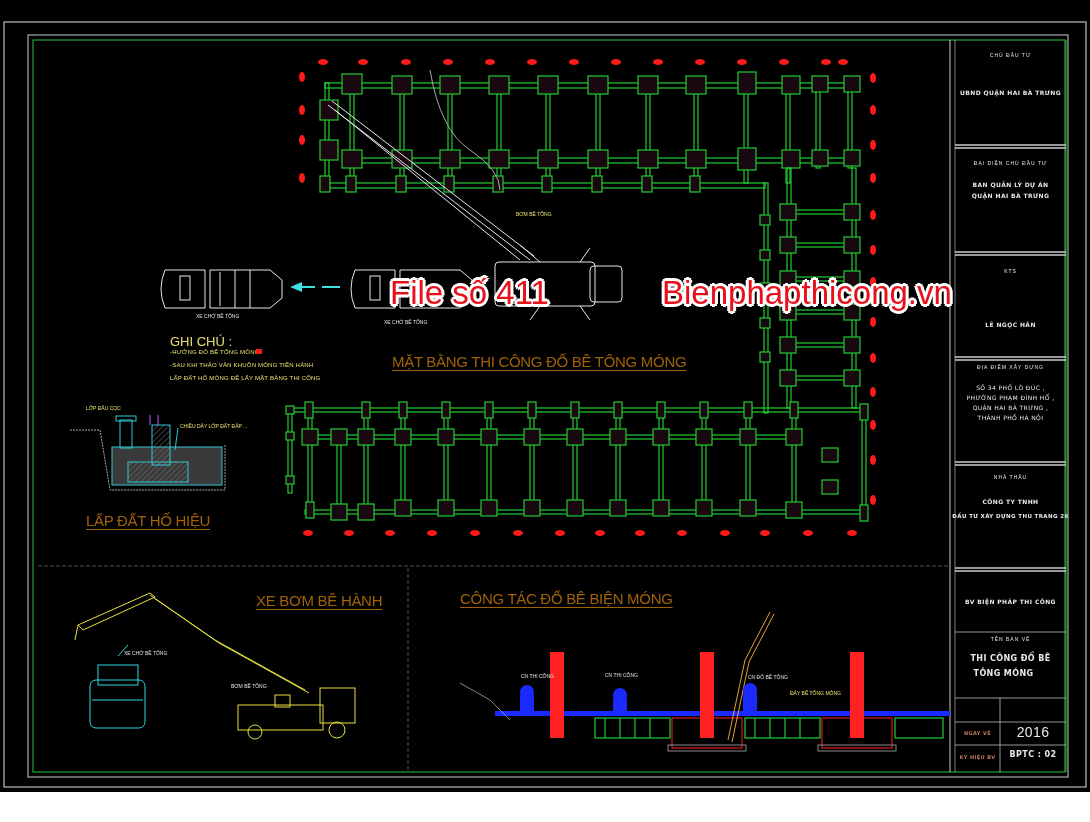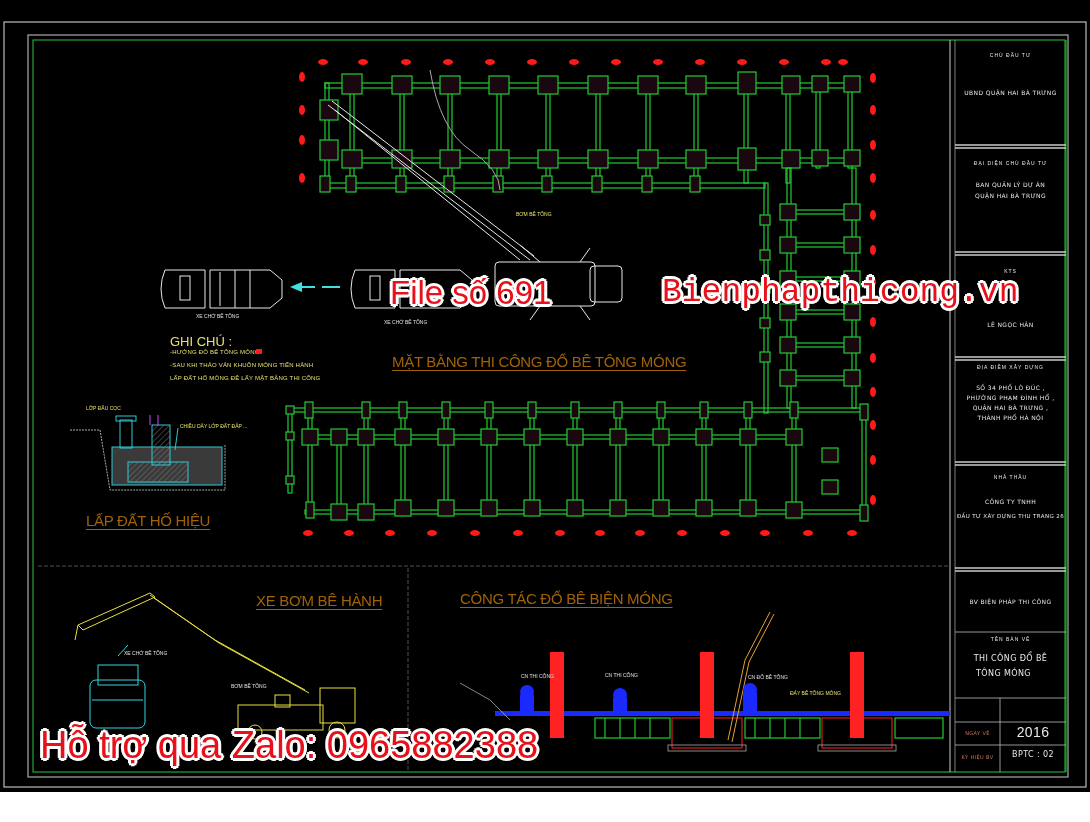--- a/index.html
+++ b/index.html
@@ -3,21 +3,21 @@
 <meta charset="utf-8">
 <style>
   html,body{margin:0;padding:0;background:#fff;}
   body{width:1090px;height:822px;position:relative;overflow:hidden;font-family:"Liberation Sans",sans-serif;}
   #canvas{position:absolute;left:0;top:0;width:1090px;height:792px;background:#000;}
   svg{position:absolute;left:0;top:0;}
   .lbl{position:absolute;white-space:nowrap;font-family:"Liberation Sans",sans-serif;}
   .title-cyan{color:#a16207;font-size:15px;text-decoration:underline;text-underline-offset:3px;letter-spacing:-0.3px;}
   .note{color:#e8e070;font-size:6px;letter-spacing:0.2px;}
   .note-head{color:#e8e070;font-size:13px;}
-  .tb{position:absolute;color:#e8e8e8;font-size:6px;font-weight:normal;text-align:center;letter-spacing:0.4px;line-height:10px;font-family:"DejaVu Sans",sans-serif;}
+  .tb{position:absolute;color:#e8e8e8;font-size:6px;font-weight:bold;text-align:center;letter-spacing:0.4px;line-height:10px;font-family:"DejaVu Sans",sans-serif;}
   .tb-big{font-size:8px;line-height:14px;}
   .tb-bar{position:absolute;color:#e8e8e8;font-size:5px;text-align:center;letter-spacing:1px;}
   .wm{position:absolute;color:#e8101a;font-family:"Liberation Sans",sans-serif;white-space:nowrap;
       text-shadow:
        2px 0 0 #fff,-2px 0 0 #fff,0 2px 0 #fff,0 -2px 0 #fff,
        2px 2px 0 #fff,-2px -2px 0 #fff,2px -2px 0 #fff,-2px 2px 0 #fff,
        3px 0 0 #fff,-3px 0 0 #fff,0 3px 0 #fff,0 -3px 0 #fff;}
   .tiny{position:absolute;color:#e8e070;font-size:5px;white-space:nowrap;}
   .tiny-w{position:absolute;color:#e0e0e0;font-size:5px;white-space:nowrap;}
 </style>
@@ -428,16 +428,15 @@
 <div class="tb" style="left:955px;top:597px;width:111px;">BV BIỆN PHÁP THI CÔNG</div>
 <div class="tb-bar" style="left:955px;top:636px;width:111px;">TÊN BẢN VẼ</div>
 <div class="tb tb-big" style="left:955px;top:652px;width:111px;">THI CÔNG ĐỔ BÊ</div>
 <div class="tb tb-big" style="left:955px;top:667px;width:97px;">TÔNG MÓNG</div>
 
 <div class="tb" style="left:955px;top:728px;width:45px;color:#c07860;font-size:5px;">NGÀY VẼ</div>
 <div class="tb" style="left:1000px;top:727px;width:66px;font-size:14px;font-weight:normal;font-family:'Liberation Sans',sans-serif;">2016</div>
 <div class="tb" style="left:955px;top:752px;width:45px;color:#c07860;font-size:5px;">KÝ HIỆU BV</div>
 <div class="tb" style="left:1000px;top:750px;width:66px;font-size:8px;">BPTC : 02</div>
 
-<div class="wm" style="left:390px;top:274px;font-size:33px;">File số 691</div>
-<div class="wm" style="left:662px;top:274px;font-size:33px;font-family:Liberation Mono, monospace;">Bienphapthicong.vn</div>
-<div class="wm" style="left:40px;top:724px;font-size:38px;">Hỗ trợ qua Zalo: 0965882388</div>
+<div class="wm" style="left:390px;top:274px;font-size:33px;">File số 411</div>
+<div class="wm" style="left:662px;top:274px;font-size:33px;">Bienphapthicong.vn</div>
 </div>
 
 </body></html>

